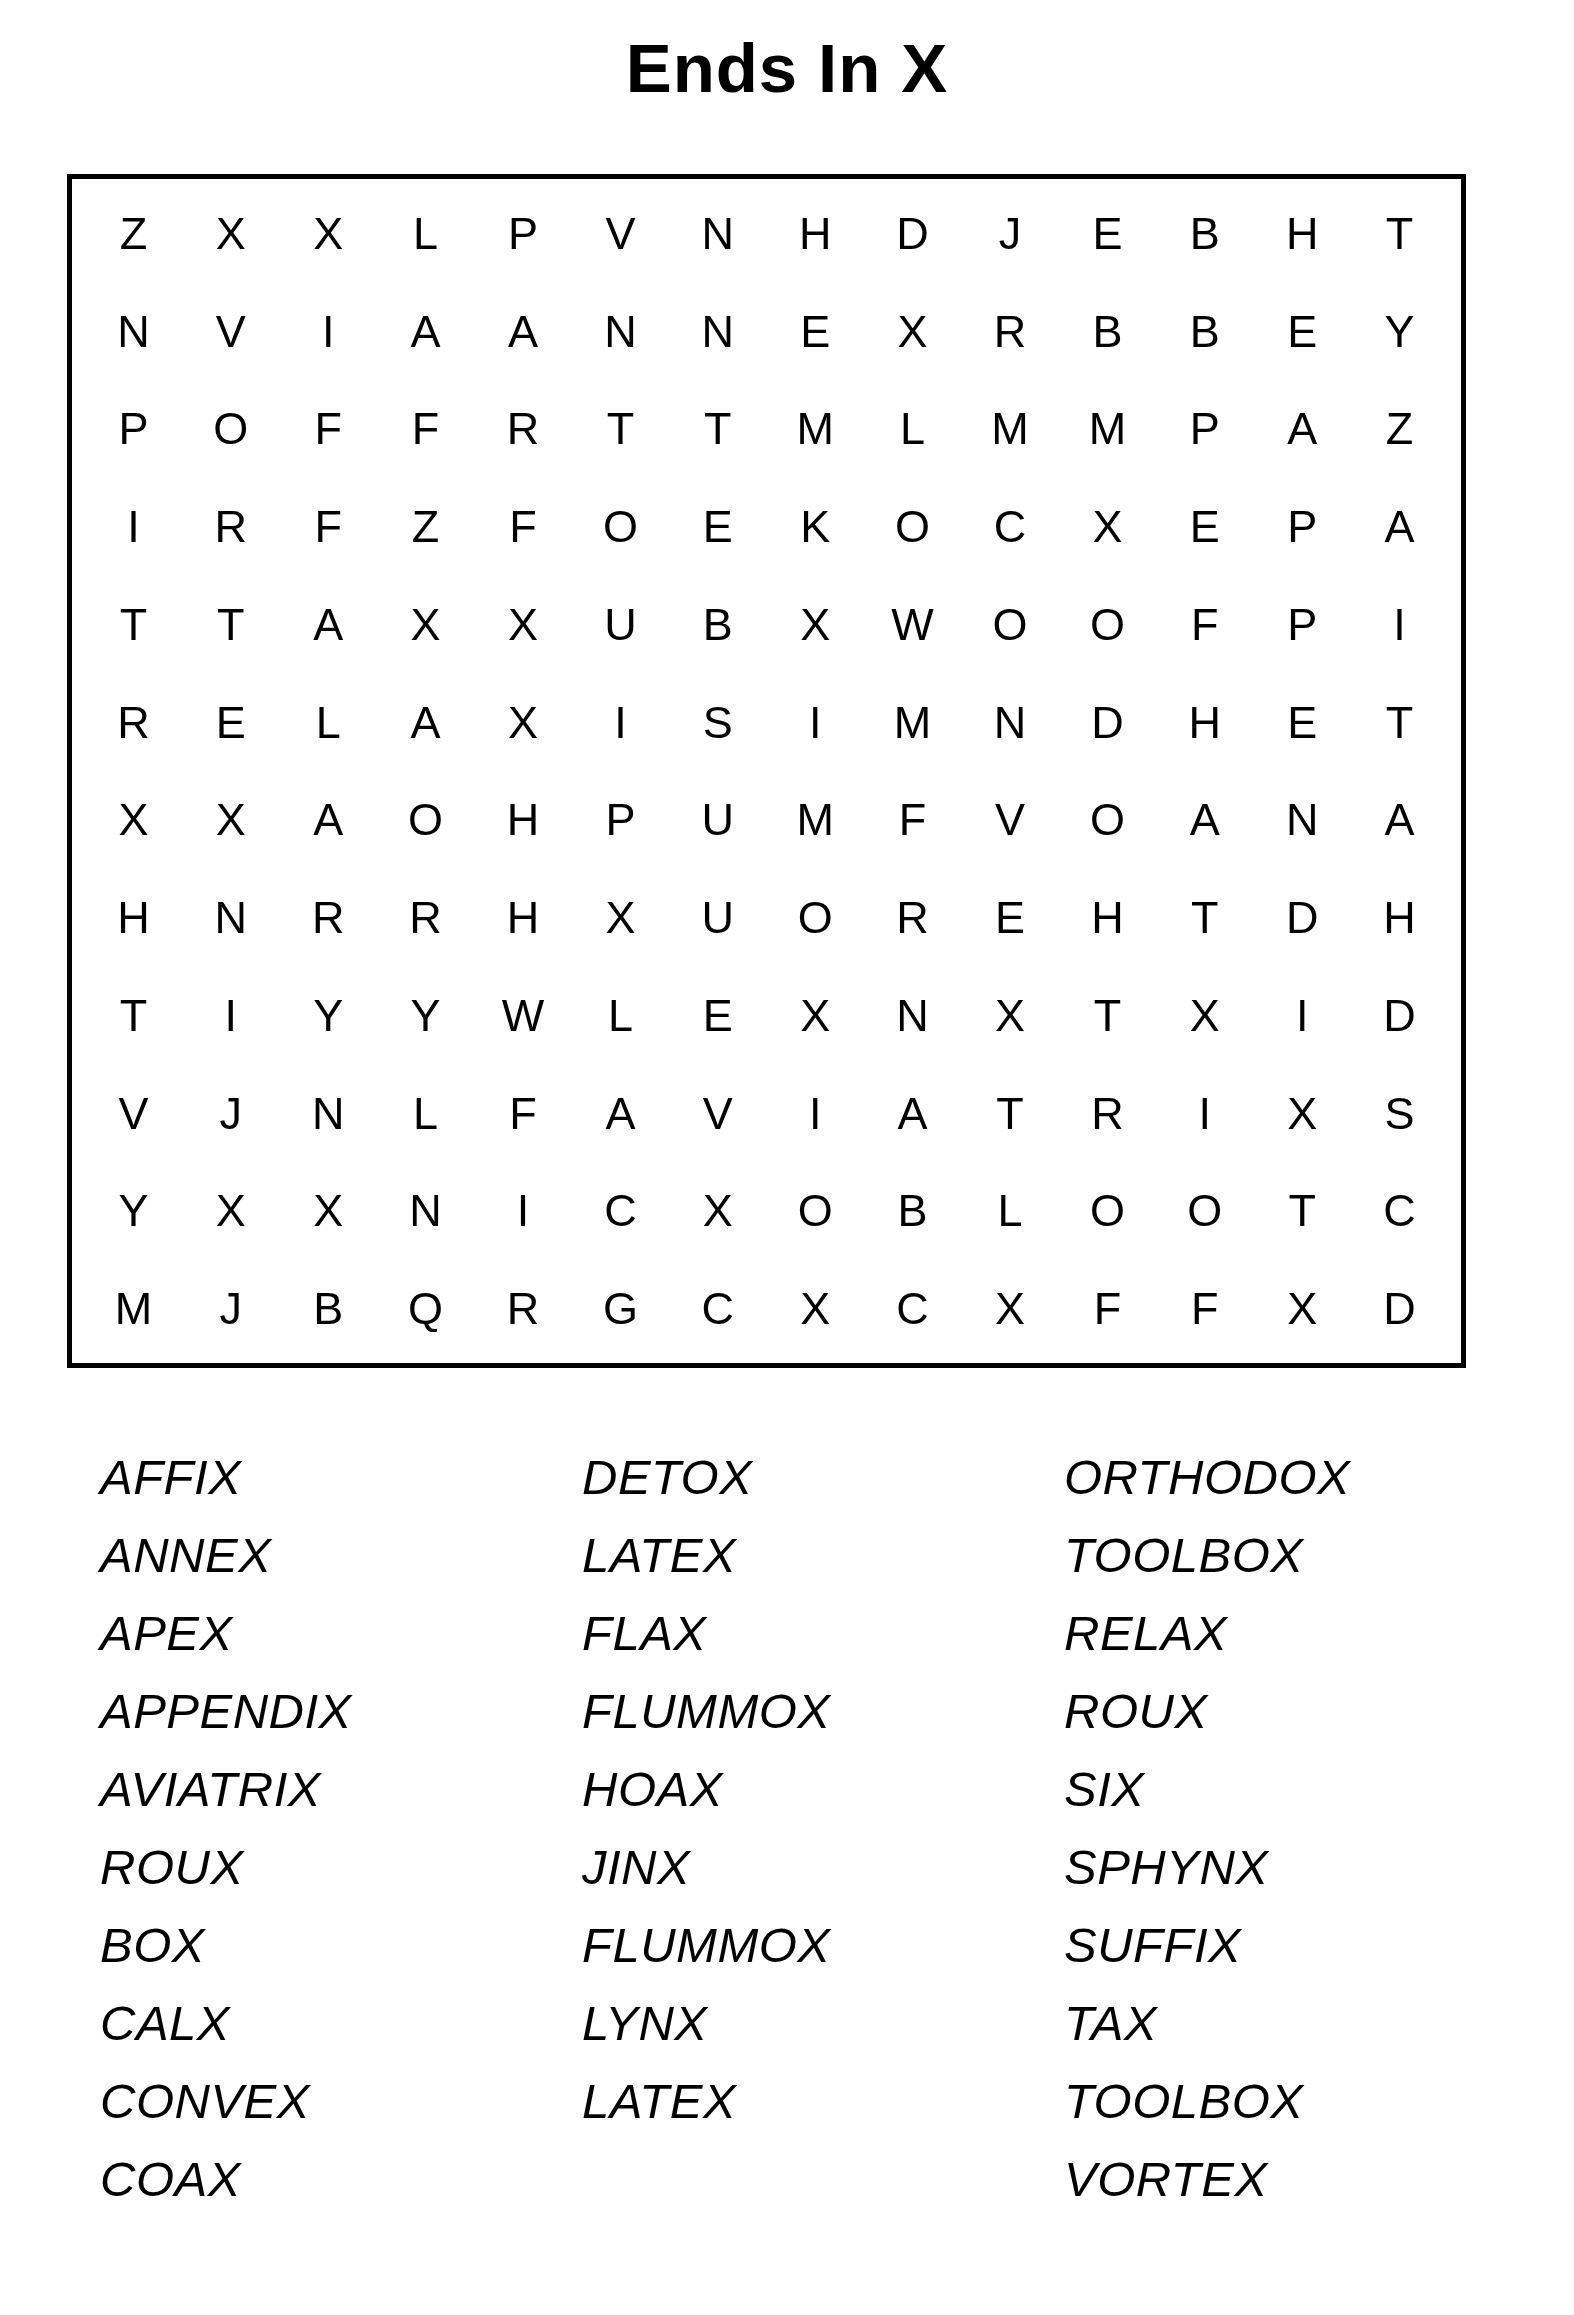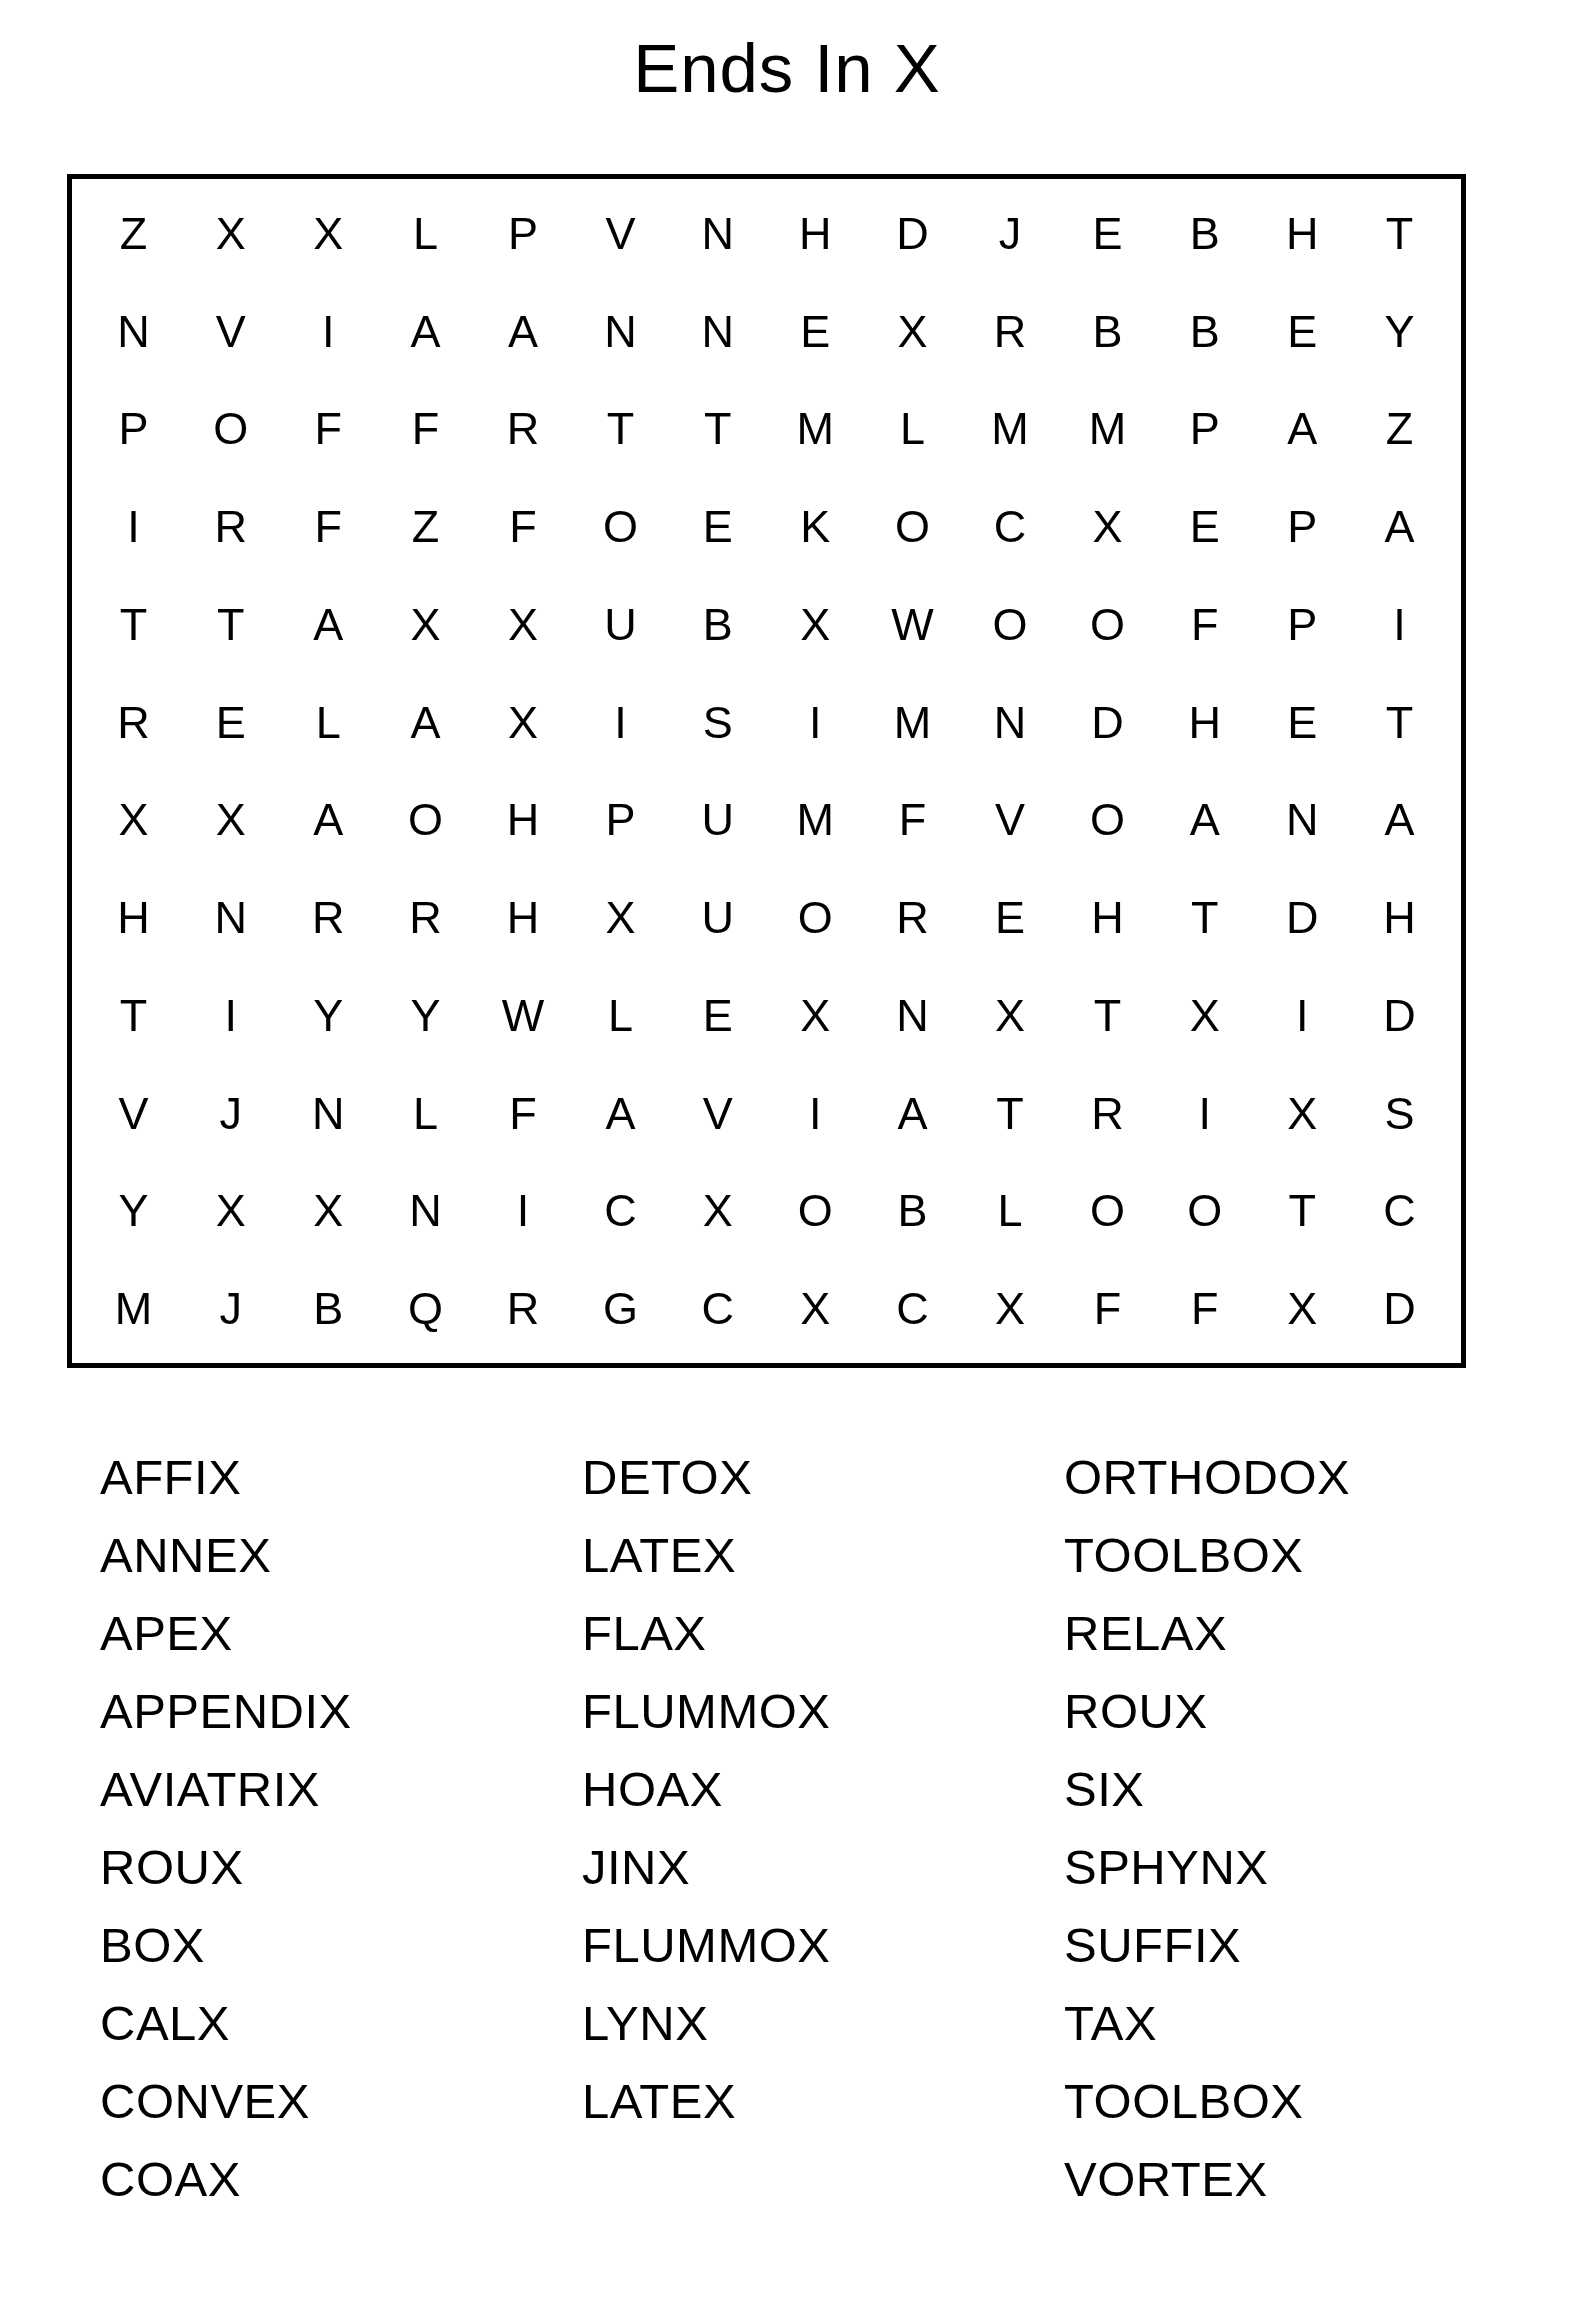--- a/index.html
+++ b/index.html
@@ -16,21 +16,21 @@
   }
   .page {
     position: relative;
     width: 1574px;
     height: 2316px;
     box-sizing: border-box;
   }
   .puzzle-title {
     text-align: center;
     font-size: 69px;
-    font-weight: 400;
+    font-weight: 700;
     letter-spacing: 0.9px;
     margin: 0;
     padding-top: 31px;
     line-height: 1.1;
   }
   .grid-frame {
     position: absolute;
     left: 67px;
     top: 174px;
     width: 1399px;
@@ -61,20 +61,21 @@
     position: absolute;
     left: 100px;
     top: 1438px;
     width: 1393px;
     display: flex;
     flex-direction: row;
     gap: 0px;
   }
   .word-col {
     width: 482px;
+    font-style: italic;
   }
   .word-col:last-child {
     width: 429px;
   }
   .word {
     font-size: 49px;
     line-height: 78px;
     letter-spacing: 0.5px;
     white-space: nowrap;
   }

